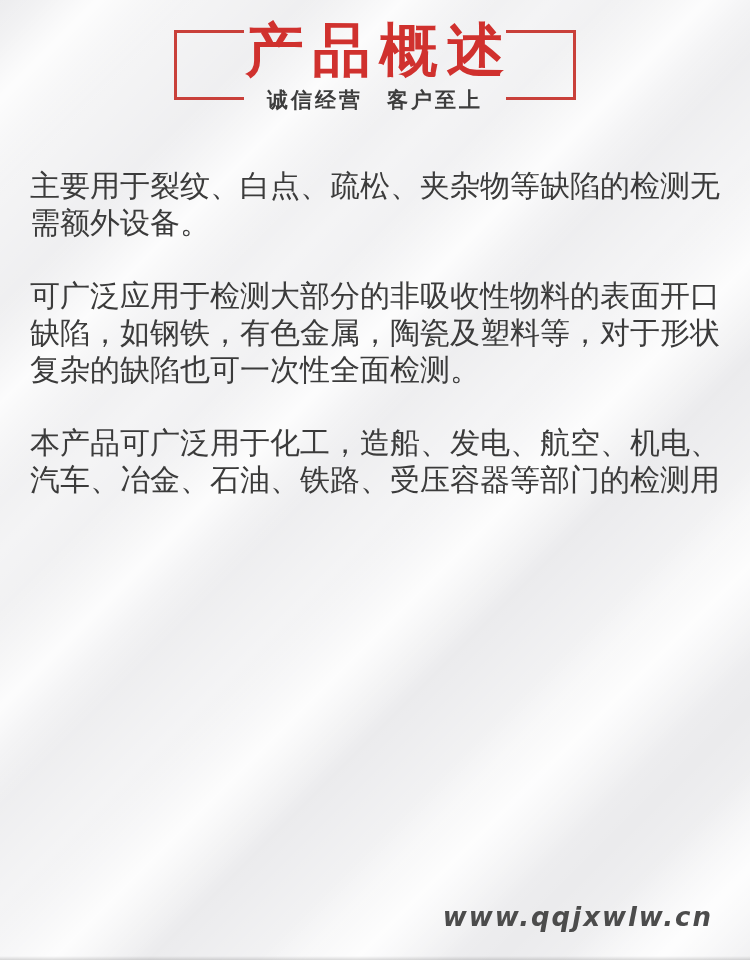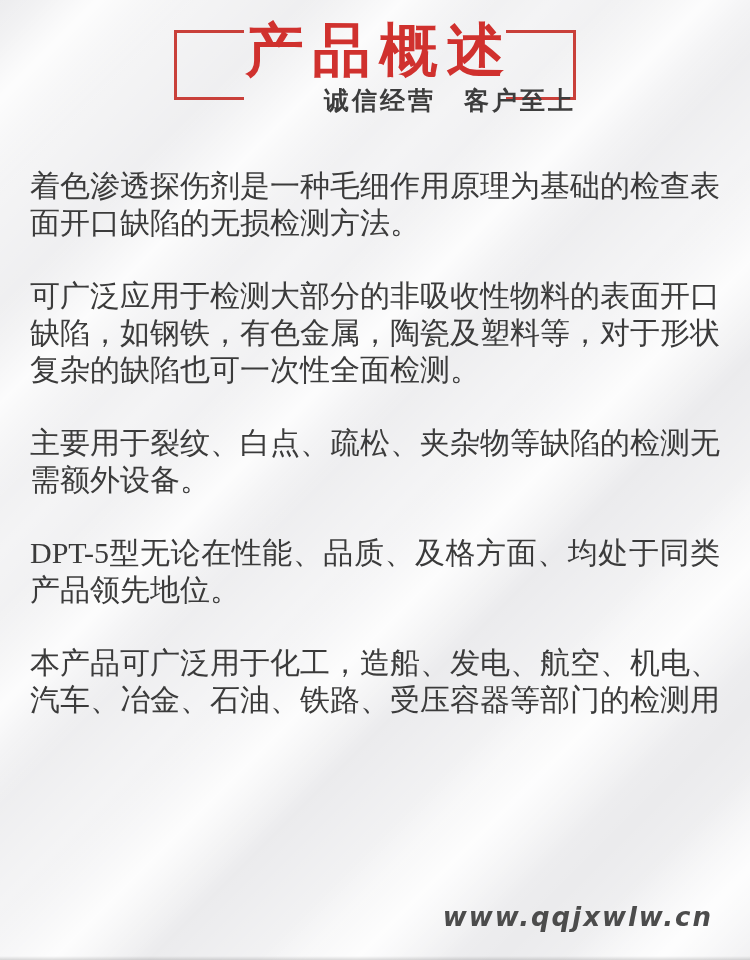--- a/index.html
+++ b/index.html
@@ -73,22 +73,22 @@
     letter-spacing: 9px;
     text-indent: 9px; 
     white-space: nowrap;
   }
   .header-subtitle {
     position: absolute;
     left: 0;
     right: 0;
     bottom: -14px;
     margin: 0;
-    text-align: right;
-    font-size: 25px;
+    text-align: center;
+    font-size: 21px;
     line-height: 28px;
     font-weight: 600;
     color: #3d3d3d;
     letter-spacing: 3px;
     white-space: nowrap;
   }
 
   
   .content {
     position: absolute;
@@ -126,22 +126,20 @@
 <div class="page">
 
   <header class="header">
     <div class="bracket bracket-left"></div>
     <div class="bracket bracket-right"></div>
     <h1 class="header-title">产品概述</h1>
     <div class="header-subtitle">诚信经营　客户至上</div>
   </header>
 
   <main class="content">
-    <p>着色渗透探伤剂是一种毛细作用原理为基础的检查表面开口缺陷的无损检测方法。</p>
+    <p>主要用于裂纹、白点、疏松、夹杂物等缺陷的检测无需额外设备。</p>
     <p>可广泛应用于检测大部分的非吸收性物料的表面开口缺陷，如钢铁，有色金属，陶瓷及塑料等，对于形状复杂的缺陷也可一次性全面检测。</p>
-    <p>主要用于裂纹、白点、疏松、夹杂物等缺陷的检测无需额外设备。</p>
-    <p>DPT-5型无论在性能、品质、及格方面、均处于同类产品领先地位。</p>
     <p>本产品可广泛用于化工，造船、发电、航空、机电、汽车、冶金、石油、铁路、受压容器等部门的检测用</p>
   </main>
 
   <div class="watermark">www.qqjxwlw.cn</div>
 
 </div>
 
 </body></html>

